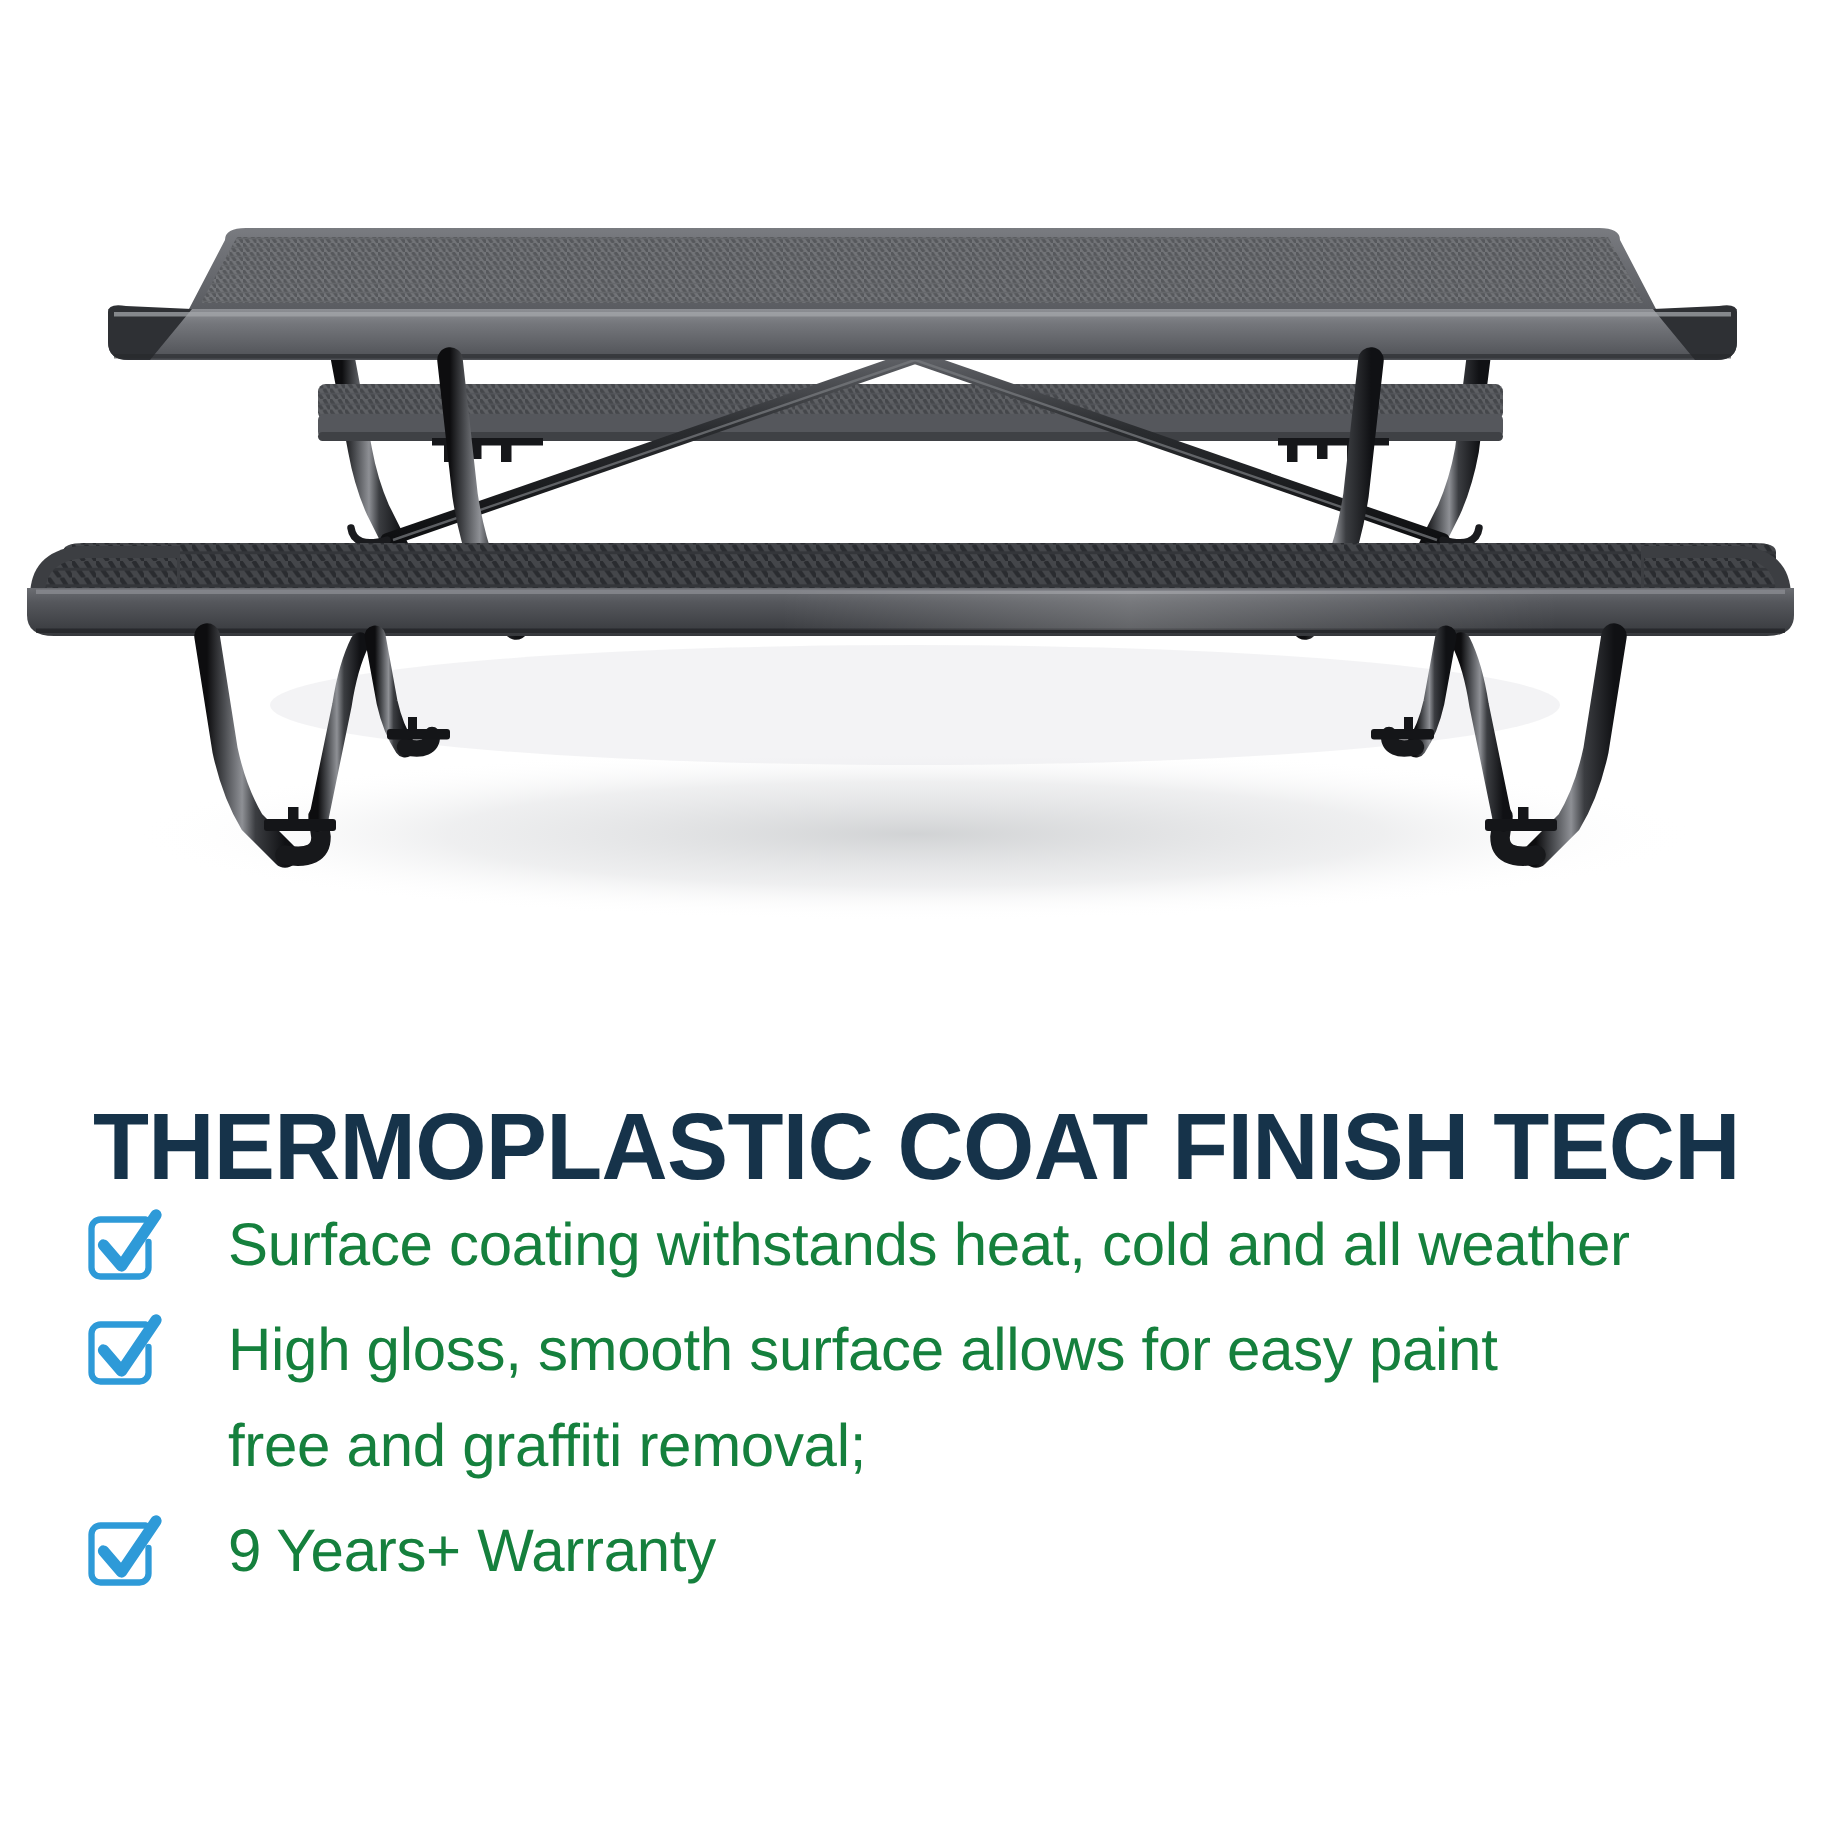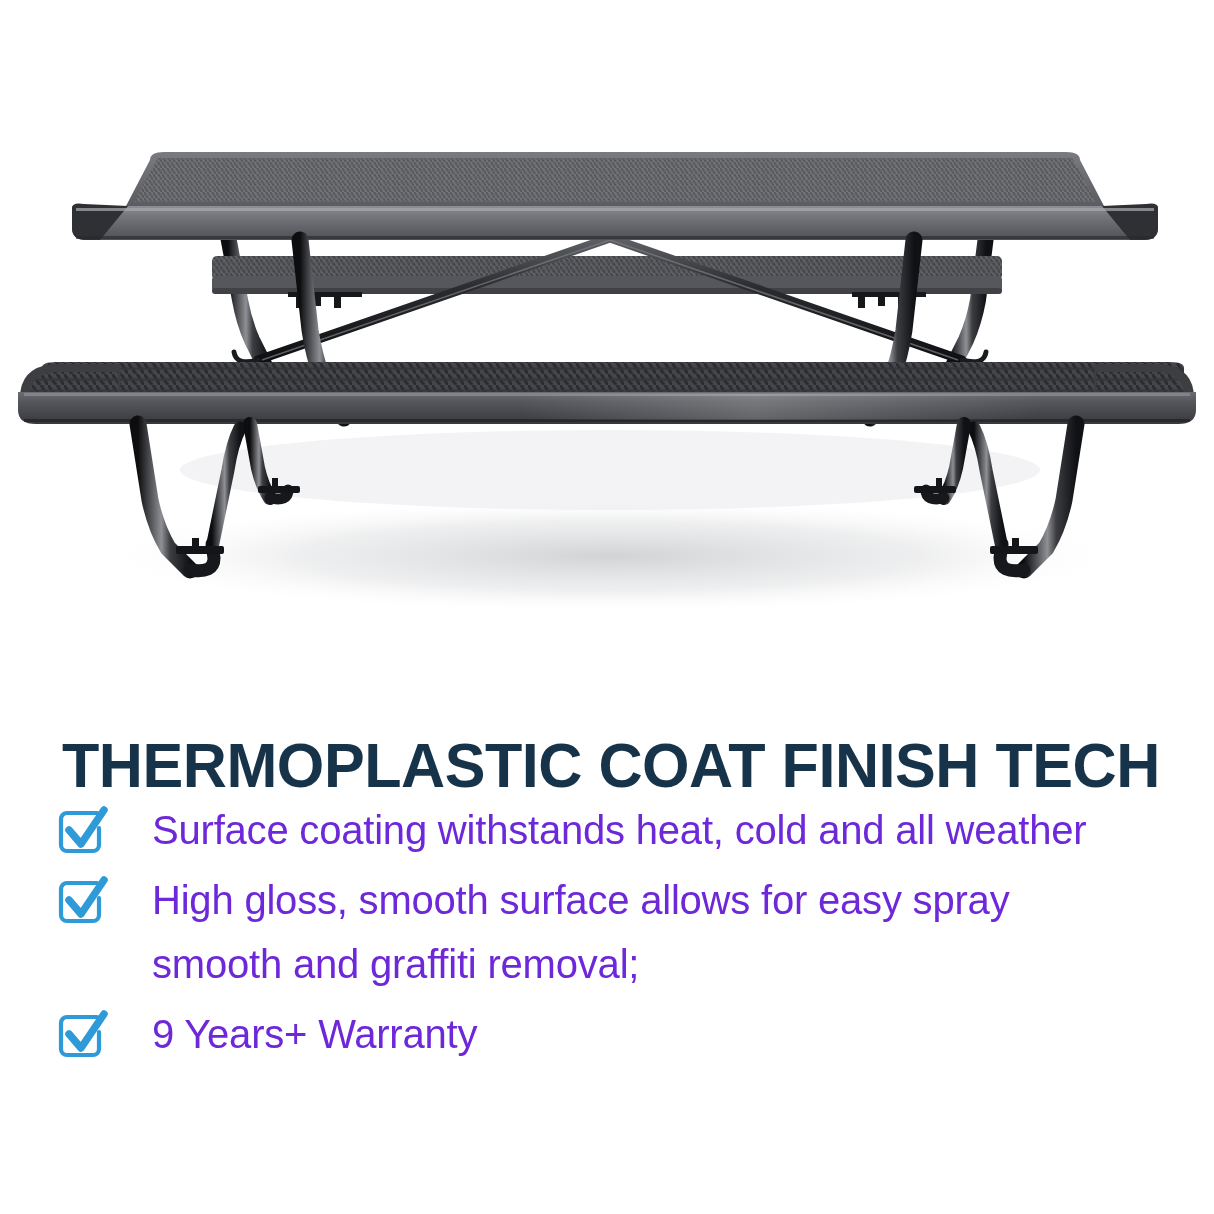--- a/index.html
+++ b/index.html
@@ -57,21 +57,21 @@
     margin-bottom: 6px;
   }
   .check-cell {
     width: 96px;
     flex: 0 0 96px;
     padding-top: 6px;
   }
   .check-icon { display: block; width: 52px; height: 52px; }
   .feature-text {
     flex: 1 1 auto;
-    color: #6d28d9;
+    color: #15803d;
     font-size: 40px;
     line-height: 64px;
     font-weight: normal;
     letter-spacing: -0.2px;
   }
   .feature-text .ln { display: block; }
 </style>
 </head>
 <body>
 
@@ -265,22 +265,22 @@
   </div>
 
   <div class="feature-row">
     <div class="check-cell">
       <svg class="check-icon" viewBox="0 0 52 52">
         <path d="M41 9 H11 a6 6 0 0 0 -6 6 v26 a6 6 0 0 0 6 6 h26 a6 6 0 0 0 6 -6 V24" fill="none" stroke="#2e9ad8" stroke-width="4.2" stroke-linecap="round"></path>
         <path d="M13 26 L25 40 L48 6" fill="none" stroke="#2e9ad8" stroke-width="7.5" stroke-linecap="round" stroke-linejoin="round"></path>
       </svg>
     </div>
     <div class="feature-text">
-      <span class="ln">High gloss, smooth surface allows for easy spray</span>
-      <span class="ln">smooth and graffiti removal;</span>
+      <span class="ln">High gloss, smooth surface allows for easy paint</span>
+      <span class="ln">free and graffiti removal;</span>
     </div>
   </div>
 
   <div class="feature-row">
     <div class="check-cell">
       <svg class="check-icon" viewBox="0 0 52 52">
         <path d="M41 9 H11 a6 6 0 0 0 -6 6 v26 a6 6 0 0 0 6 6 h26 a6 6 0 0 0 6 -6 V24" fill="none" stroke="#2e9ad8" stroke-width="4.2" stroke-linecap="round"></path>
         <path d="M13 26 L25 40 L48 6" fill="none" stroke="#2e9ad8" stroke-width="7.5" stroke-linecap="round" stroke-linejoin="round"></path>
       </svg>
     </div>

